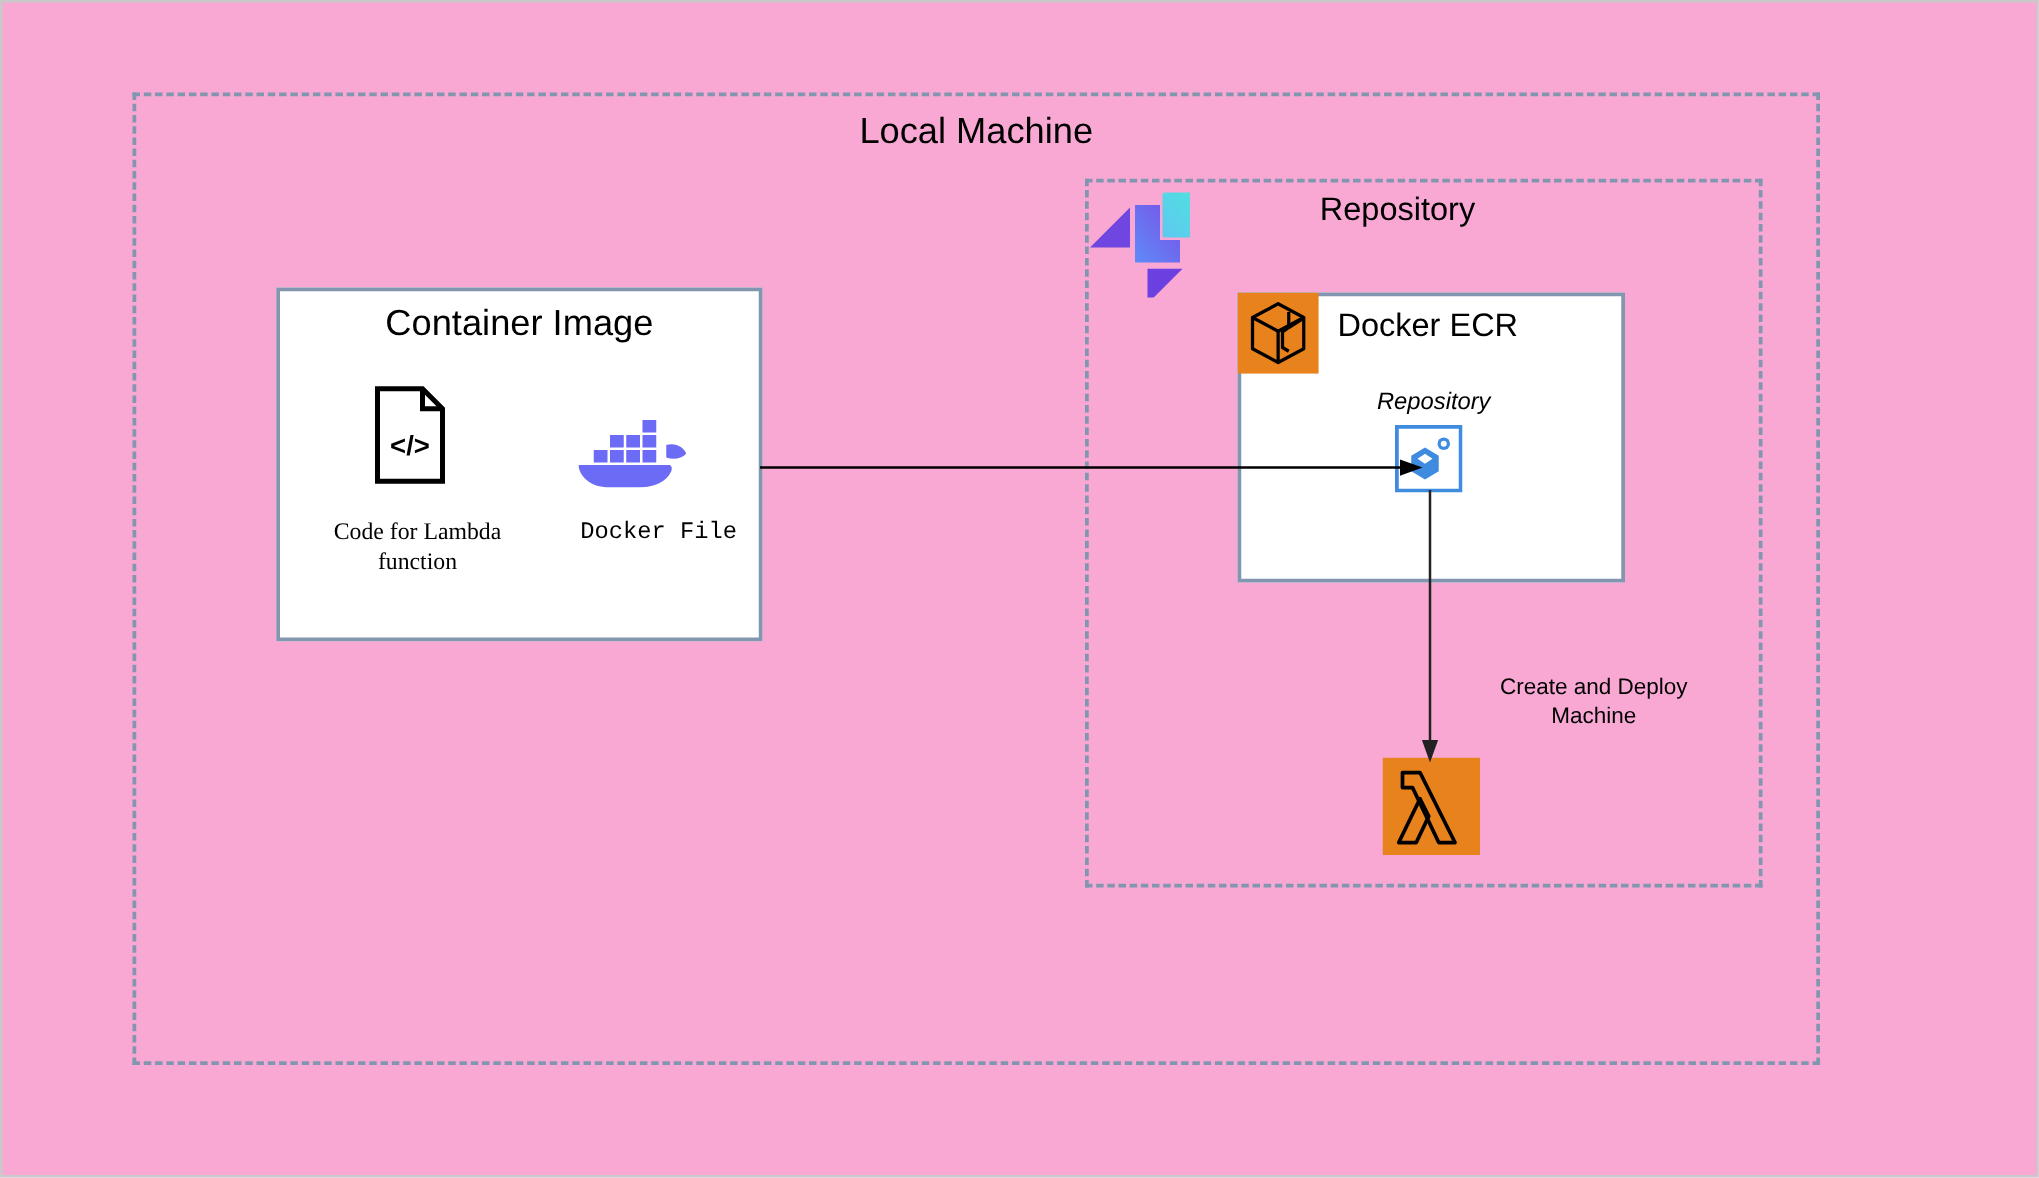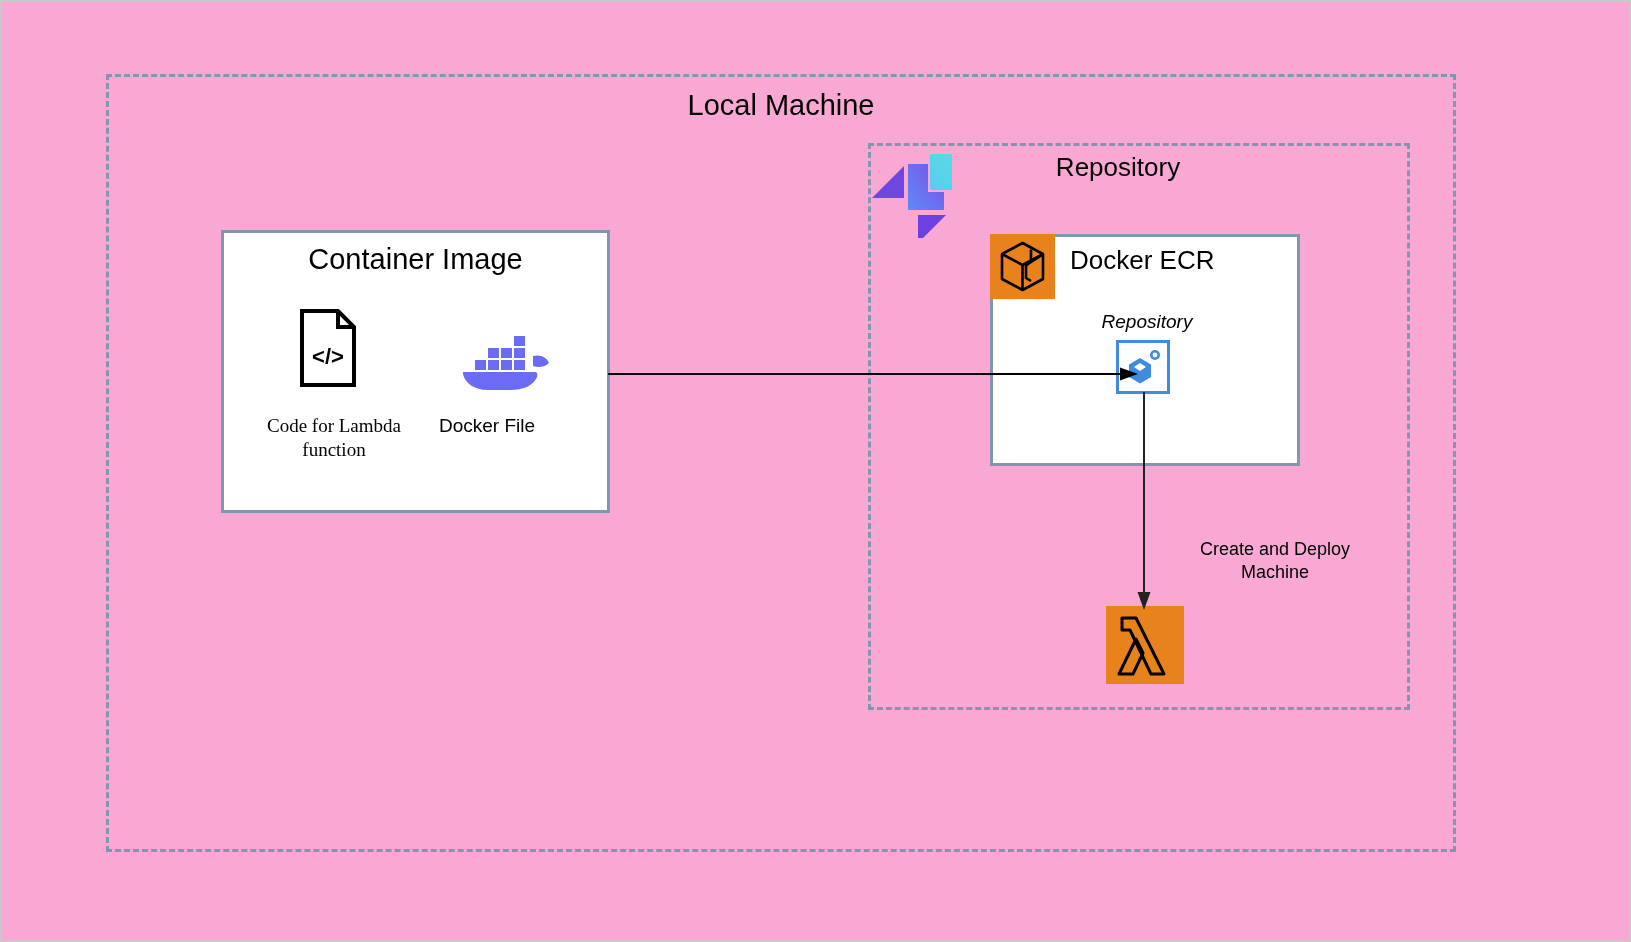--- a/index.html
+++ b/index.html
@@ -118,23 +118,24 @@
     width: 170px;
     font-style: italic;
   }
   #code-caption {
     left: 248px;
     top: 412px;
     width: 168px;
     font-family: Liberation Serif, serif;
   }
   #docker-caption {
-    left: 404px;
+    left: 444px;
     top: 412px;
     width: 162px;
+    font-family: Liberation Mono, monospace;
   }
   #store-label {
     left: 655px;
     top: 318px;
     width: 220px;
   }
   #deploy-label {
     left: 1188px;
     top: 536px;
     width: 170px;

